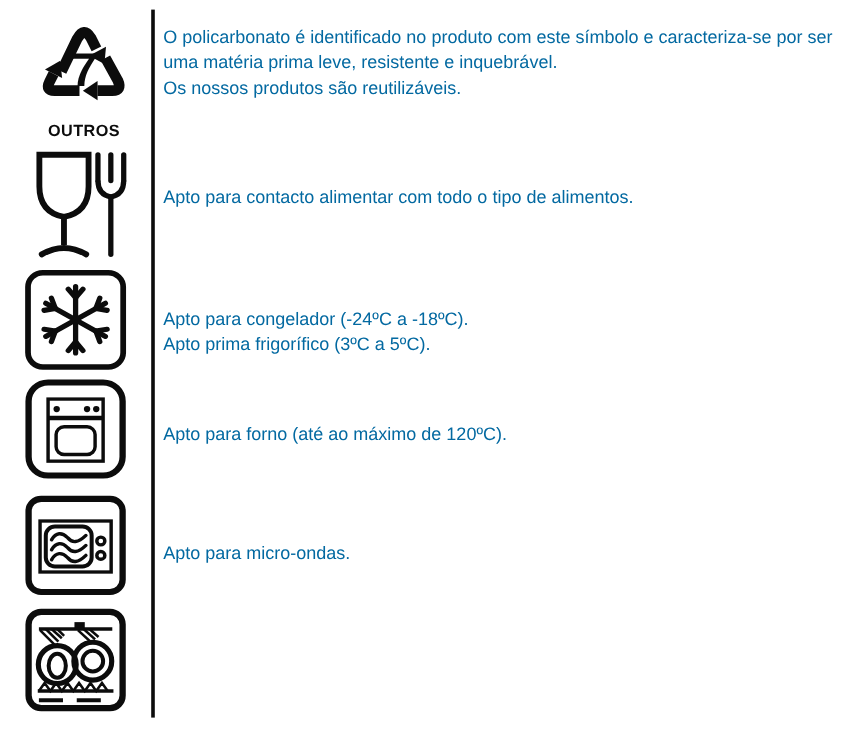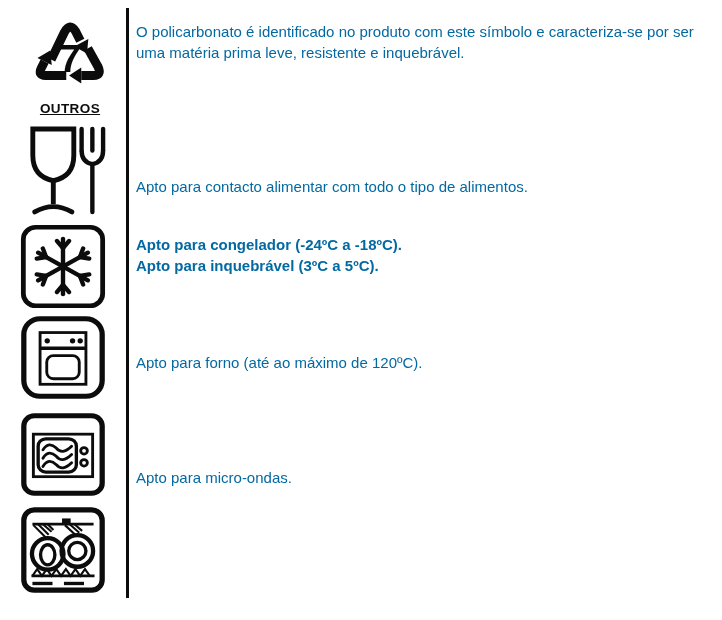--- a/index.html
+++ b/index.html
@@ -30,40 +30,39 @@
   .outros-label{
     position:absolute;
     left:20px;
     top:101px;
     width:100px;
     text-align:center;
     font-size:13.5px;
     font-weight:bold;
     letter-spacing:.4px;
     color:#0c0c0c;
-    text-decoration:underline;
   }
   .ic-glassfork{left:25px;top:124px;}
   .ic-snowflake{left:20px;top:224px;}
   .ic-oven{left:20px;top:315px;}
   .ic-microwave{left:20px;top:412px;}
   .ic-dishwasher{left:20px;top:506px;}
   .text-block{
     position:absolute;
     left:136px;
     width:580px;
     color:#0369a1;
     font-size:15px;
     line-height:21px;
   }
   .tb-1{top:21px;}
-  .tb-2{top:176px;}
-  .tb-3{top:234px;font-weight:bold;}
+  .tb-2{top:154px;}
+  .tb-3{top:256px;}
   .tb-4{top:352px;}
-  .tb-5{top:467px;}
+  .tb-5{top:451px;}
   .tb-6{top:536px;}
   svg{display:block;}
   svg .stroke{fill:none;stroke:#0c0c0c;}
   svg .fill{fill:#0c0c0c;stroke:none;}
 </style>
 </head>
 <body>
 
 <div class="sheet">
 
@@ -75,20 +74,21 @@
     <path class="stroke" stroke-width="9.5" d="M69 45 L80 65 Q84 74 75 74 L62 74"></path>
     <polygon class="fill" points="62,65.5 62,82.5 49,74"></polygon>
     <path class="stroke" stroke-width="9.5" d="M46 74 L24 74 Q15.5 74 19.5 66 L23 59"></path>
     <polygon class="fill" points="30.6,62.8 15.4,55.2 28.9,47.4"></polygon>
     <text x="50" y="70" text-anchor="middle" font-size="42" font-weight="bold" font-family="Liberation Sans, DejaVu Sans, sans-serif" fill="#0c0c0c">7</text>
   </svg>
   <div class="outros-label">OUTROS</div>
 
   <div class="text-block tb-1">
     <div>O policarbonato é identificado no produto com este símbolo e caracteriza-se por ser uma matéria prima leve, resistente e inquebrável.</div>
+    <div>Os nossos produtos são reutilizáveis.</div>
   </div>
 
   <svg class="icon ic-glassfork" width="82" height="92" viewBox="0 0 84 94">
     <path class="stroke" stroke-width="5" d="M8 5 L50 5 L50 32 Q50 54 29 58 Q8 54 8 32 Z"></path>
     <line class="stroke" stroke-width="5" x1="29" y1="58" x2="29" y2="82"></line>
     <path class="stroke" stroke-width="5" stroke-linecap="round" d="M10 90 Q29 79 48 90"></path>
     <line class="stroke" stroke-width="4.5" stroke-linecap="round" x1="58" y1="5" x2="58" y2="27"></line>
     <line class="stroke" stroke-width="4.5" stroke-linecap="round" x1="69" y1="5" x2="69" y2="27"></line>
     <line class="stroke" stroke-width="4.5" stroke-linecap="round" x1="80" y1="5" x2="80" y2="27"></line>
     <path class="stroke" stroke-width="4.5" d="M58 27 Q58 39 69 41"></path>
@@ -114,21 +114,21 @@
       <line x1="27.3" y1="35.8" x2="23.9" y2="26.4"></line>
         <line x1="27.3" y1="35.8" x2="17.5" y2="37.5"></line>
       <line x1="62.7" y1="35.8" x2="72.5" y2="37.5"></line>
         <line x1="62.7" y1="35.8" x2="66.1" y2="26.4"></line>
       <line x1="27.3" y1="56.2" x2="17.5" y2="54.5"></line>
         <line x1="27.3" y1="56.2" x2="23.9" y2="65.6"></line>
     </g>
   </svg>
   <div class="text-block tb-3">
     <div>Apto para congelador (-24ºC a -18ºC).</div>
-    <div>Apto para inquebrável (3ºC a 5ºC).</div>
+    <div>Apto prima frigorífico (3ºC a 5ºC).</div>
   </div>
 
   <svg class="icon ic-oven" width="86" height="85" viewBox="0 0 90 92" preserveAspectRatio="none">
     <rect class="stroke" stroke-width="5.5" x="4" y="4" width="82" height="84" rx="17"></rect>
     <rect class="stroke" stroke-width="3" x="21" y="19" width="48" height="56"></rect>
     <circle class="fill" cx="28.5" cy="28" r="2.8"></circle>
     <circle class="fill" cx="55" cy="28" r="2.8"></circle>
     <circle class="fill" cx="63" cy="28" r="2.8"></circle>
     <line class="stroke" stroke-width="4" x1="21" y1="36" x2="69" y2="36"></line>
     <rect class="stroke" stroke-width="3" x="28" y="44" width="34" height="25" rx="7"></rect>

